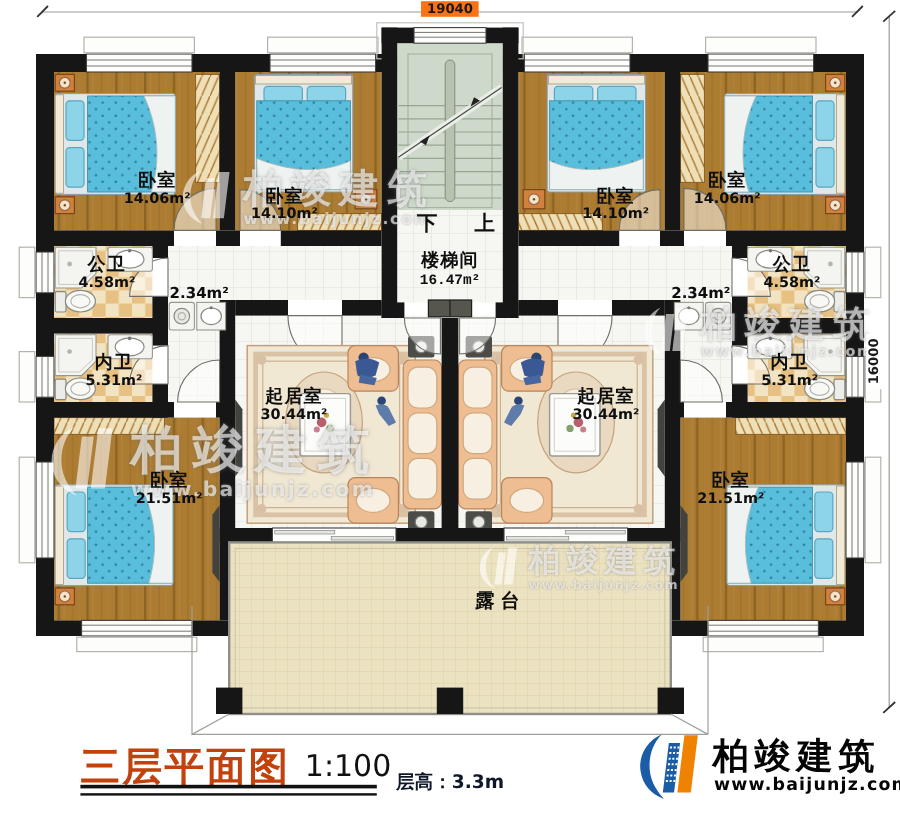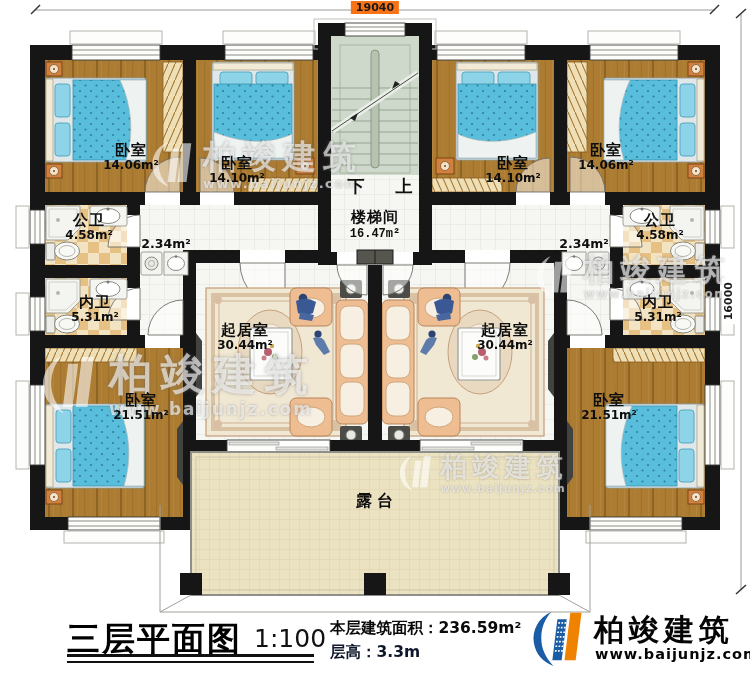--- a/index.html
+++ b/index.html
@@ -11,34 +11,34 @@
   .mull{stroke:#5a5a55;stroke-width:.7;}
   .sill{fill:#fdfdfc;stroke:#b3b3ad;stroke-width:1;}
   .door{fill:rgba(255,255,255,.5);stroke:#6e6e68;stroke-width:.9;}
   .fix{fill:#f4f4f1;stroke:#97978f;stroke-width:.9;}
   .rlabel{position:absolute;transform:translateX(-50%);text-align:center;font-weight:700;
           color:#0e0e0e;line-height:1.1;white-space:nowrap;}
   .rname{display:block;font-size:15px;letter-spacing:1px;}
   .rarea{display:block;font-size:12px;}
   .small-label{position:absolute;transform:translateX(-50%);font-size:12.5px;font-weight:700;color:#0e0e0e;white-space:nowrap;text-align:right;}
   .dir-label{position:absolute;transform:translateX(-50%);font-size:17px;font-weight:700;color:#0e0e0e;}
-  .terr-label{position:absolute;transform:translateX(-50%);font-size:16px;font-weight:700;letter-spacing:5px;color:#0e0e0e;}
+  .terr-label{position:absolute;transform:translateX(-50%);font-size:16px;font-weight:700;letter-spacing:5px;color:#0e0e0e;margin-left:40px;}
   .dim-top{position:absolute;left:375px;top:1px;transform:translateX(-50%);font-size:11px;font-weight:700;
            color:#1a1a1a;background:#f97316;padding:0 5px;}
   .dim-right{position:absolute;left:722px;top:278px;writing-mode:vertical-rl;transform:rotate(180deg);
              font-size:11px;font-weight:700;color:#1a1a1a;background:#fff;padding:4px 0;}
   .wm{position:absolute;display:flex;align-items:flex-start;gap:7px;color:rgba(255,255,255,.62);
       transform-origin:0 0;pointer-events:none;}
   .wm .wm-glyph{flex:0 0 auto;opacity:.95;}
   .wm .n{display:block;font-size:33px;font-weight:800;letter-spacing:7px;line-height:1.15;
          text-shadow:0 0 3px rgba(105,105,105,.55);}
   .wm .u{display:block;font-size:13px;font-weight:700;letter-spacing:1.5px;
          text-shadow:0 0 2px rgba(105,105,105,.55);}
   .footer{position:absolute;left:0;top:600px;width:750px;height:78px;}
-  .f-title{position:absolute;left:67px;top:17px;font-size:33px;font-weight:700;letter-spacing:2px;color:#000000;}
+  .f-title{position:absolute;left:67px;top:17px;font-size:33px;font-weight:700;letter-spacing:2px;color:#c2410c;}
   .f-scale{position:absolute;left:254px;top:24px;font-size:25px;font-weight:400;color:#111;}
   .f-line1{position:absolute;left:67px;top:54px;width:247px;height:3px;background:#111;}
   .f-line2{position:absolute;left:67px;top:61px;width:247px;height:2px;background:#111;}
   .f-info1{position:absolute;left:330px;top:18px;font-size:15.5px;font-weight:700;color:#0a0a0a;}
   .f-info2{position:absolute;left:330px;top:42px;font-size:15.5px;font-weight:700;color:#0f172a;}
   .f-logo{position:absolute;left:531px;top:6px;}
   .f-brand{position:absolute;left:594px;top:10px;font-size:30px;font-weight:900;letter-spacing:5px;color:#050505;}
   .f-url{position:absolute;left:595px;top:46px;font-size:14.5px;font-weight:700;letter-spacing:1px;color:#050505;}
 </style>
 </head>
@@ -450,22 +450,20 @@
   <div class="terr-label" style="left:377px;top:491px;">露台</div>
 
   <div class="dim-top">19040</div>
   <div class="dim-right">16000</div>
 
   <div class="footer">
     <div class="f-title">三层平面图</div>
     <div class="f-scale">1:100</div>
     <div class="f-line1"></div>
     <div class="f-line2"></div>
-    <div class="f-info1">
-      <span>本层建筑面积：</span><span>236.59m²</span></div>
     <div class="f-info2">
       <span>层高：</span><span>3.3m</span></div>
     <svg class="f-logo" width="56" height="62" viewBox="0 0 60 66">
       <path d="M22,6 C8,12 1,26 3,39 C5,52 13,60 24,64 C15,54 11,45 11,34 C11,23 15,13 22,6 Z" fill="#1a5ca6"></path>
       <g transform="skewX(-7)">
         <rect x="30" y="14" width="10" height="44" fill="#1a5ca6"></rect>
         <rect x="43" y="7" width="12" height="51" fill="#ef8200"></rect>
         <g fill="#fff">
           <rect x="31.5" y="17" width="1.8" height="1.8"></rect>
             <rect x="34.8" y="17" width="1.8" height="1.8"></rect>

